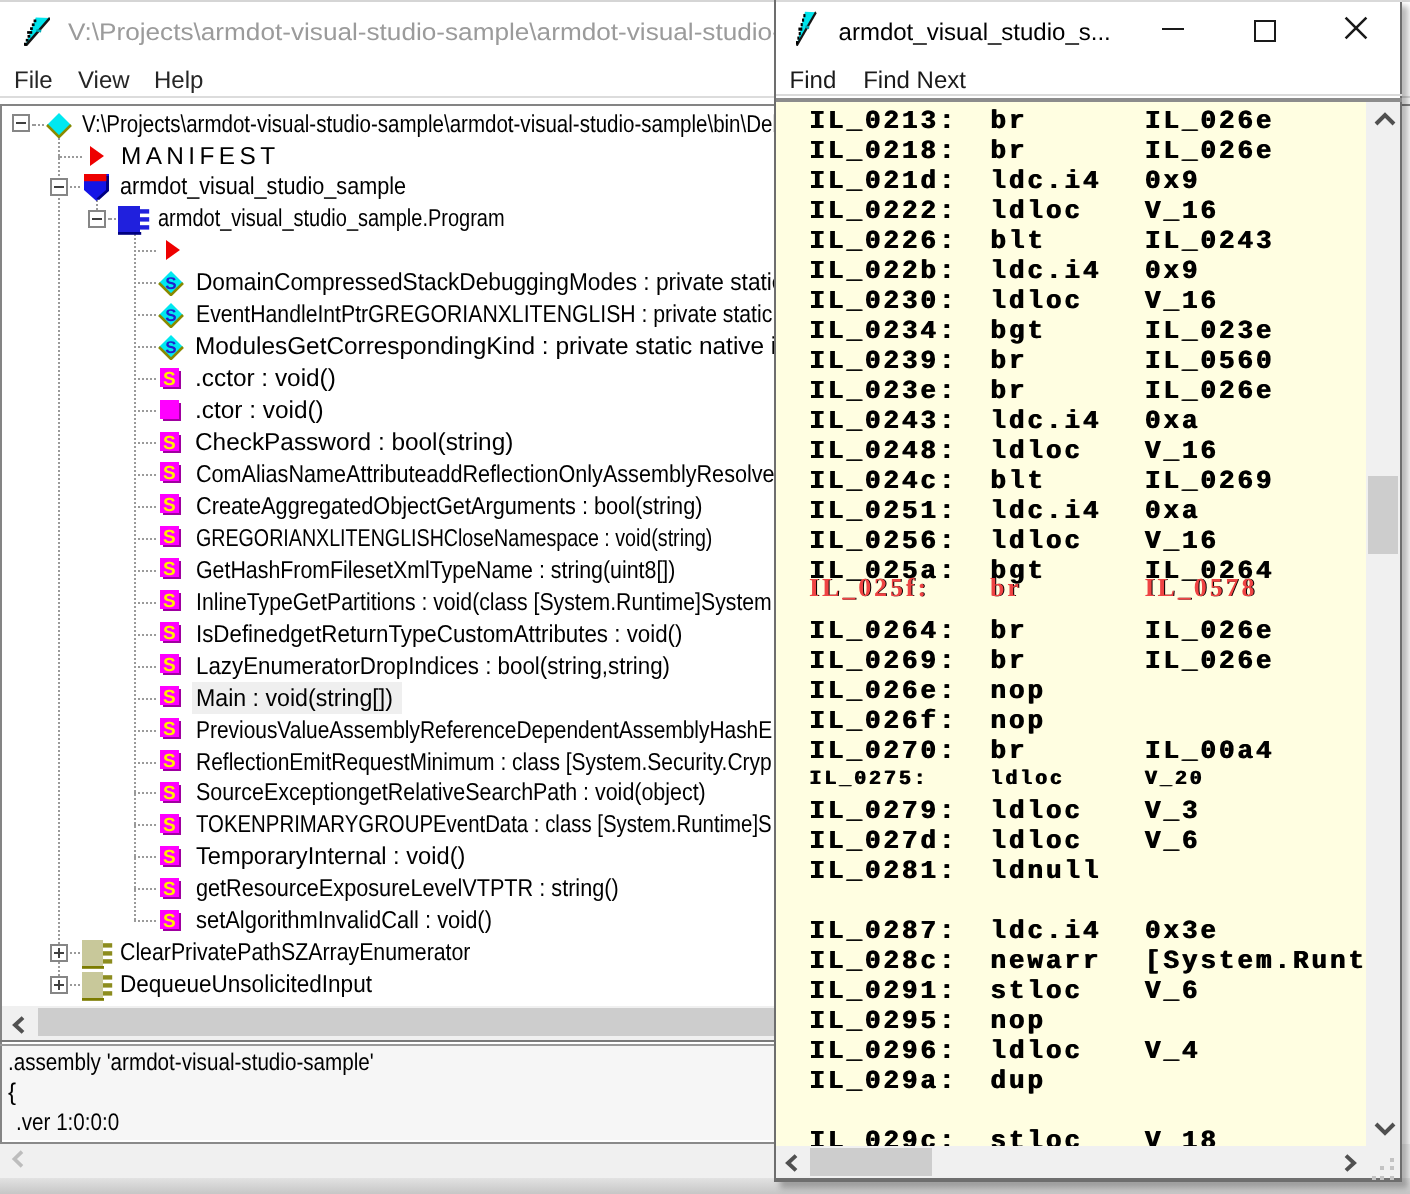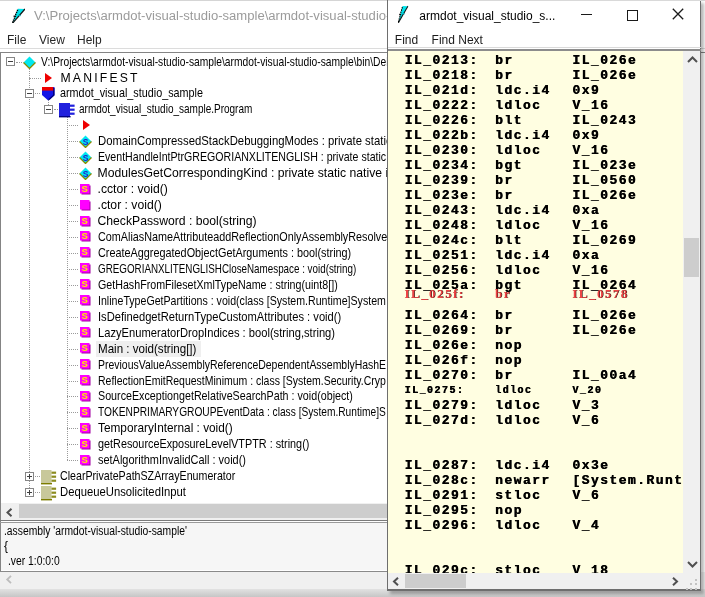--- a/index.html
+++ b/index.html
@@ -306,25 +306,27 @@
 <div class="abs" style="top:227.50px;left:0;width:295px;height:15px;font-family:'Liberation Mono',monospace;font-weight:bold;font-size:13px;line-height:15px;letter-spacing:1.45px;color:#000;white-space:pre;text-shadow:0.5px 0 0 #000"><span class="abs" style="left:16.5px">IL_025a:</span><span class="abs" style="left:107.0px">bgt</span><span class="abs" style="left:184.3px">IL_0264</span></div>
 <div class="abs" style="top:235px;left:0;width:295px;height:15px;font-family:Liberation Serif, serif;font-weight:bold;font-size:13px;line-height:15px;letter-spacing:1.45px;color:#ef4444;white-space:pre;text-shadow:0.5px 0 0 #000"><span class="abs" style="left:16.5px">IL_025f:</span><span class="abs" style="left:107.0px">br</span><span class="abs" style="left:184.3px">IL_0578</span></div>
 <div class="abs" style="top:257.50px;left:0;width:295px;height:15px;font-family:'Liberation Mono',monospace;font-weight:bold;font-size:13px;line-height:15px;letter-spacing:1.45px;color:#000;white-space:pre;text-shadow:0.5px 0 0 #000"><span class="abs" style="left:16.5px">IL_0264:</span><span class="abs" style="left:107.0px">br</span><span class="abs" style="left:184.3px">IL_026e</span></div>
 <div class="abs" style="top:272.50px;left:0;width:295px;height:15px;font-family:'Liberation Mono',monospace;font-weight:bold;font-size:13px;line-height:15px;letter-spacing:1.45px;color:#000;white-space:pre;text-shadow:0.5px 0 0 #000"><span class="abs" style="left:16.5px">IL_0269:</span><span class="abs" style="left:107.0px">br</span><span class="abs" style="left:184.3px">IL_026e</span></div>
 <div class="abs" style="top:287.50px;left:0;width:295px;height:15px;font-family:'Liberation Mono',monospace;font-weight:bold;font-size:13px;line-height:15px;letter-spacing:1.45px;color:#000;white-space:pre;text-shadow:0.5px 0 0 #000"><span class="abs" style="left:16.5px">IL_026e:</span><span class="abs" style="left:107.0px">nop</span></div>
 <div class="abs" style="top:302.50px;left:0;width:295px;height:15px;font-family:'Liberation Mono',monospace;font-weight:bold;font-size:13px;line-height:15px;letter-spacing:1.45px;color:#000;white-space:pre;text-shadow:0.5px 0 0 #000"><span class="abs" style="left:16.5px">IL_026f:</span><span class="abs" style="left:107.0px">nop</span></div>
 <div class="abs" style="top:317.50px;left:0;width:295px;height:15px;font-family:'Liberation Mono',monospace;font-weight:bold;font-size:13px;line-height:15px;letter-spacing:1.45px;color:#000;white-space:pre;text-shadow:0.5px 0 0 #000"><span class="abs" style="left:16.5px">IL_0270:</span><span class="abs" style="left:107.0px">br</span><span class="abs" style="left:184.3px">IL_00a4</span></div>
 <div class="abs" style="top:332.50px;left:0;width:295px;height:15px;font-family:'Liberation Mono',monospace;font-weight:bold;font-size:10px;line-height:15px;letter-spacing:1.45px;color:#000;white-space:pre;text-shadow:0.5px 0 0 #000"><span class="abs" style="left:16.5px">IL_0275:</span><span class="abs" style="left:107.0px">ldloc</span><span class="abs" style="left:184.3px">V_20</span></div>
 <div class="abs" style="top:347.50px;left:0;width:295px;height:15px;font-family:'Liberation Mono',monospace;font-weight:bold;font-size:13px;line-height:15px;letter-spacing:1.45px;color:#000;white-space:pre;text-shadow:0.5px 0 0 #000"><span class="abs" style="left:16.5px">IL_0279:</span><span class="abs" style="left:107.0px">ldloc</span><span class="abs" style="left:184.3px">V_3</span></div>
 <div class="abs" style="top:362.50px;left:0;width:325px;height:15px;font-family:'Liberation Mono',monospace;font-weight:bold;font-size:13px;line-height:15px;letter-spacing:1.45px;color:#000;white-space:pre;text-shadow:0.5px 0 0 #000"><span class="abs" style="left:16.5px">IL_027d:</span><span class="abs" style="left:107.0px">ldloc</span><span class="abs" style="left:184.3px">V_6</span></div>
+<div class="abs" style="top:377.50px;left:0;width:295px;height:15px;font-family:'Liberation Mono',monospace;font-weight:bold;font-size:13px;line-height:15px;letter-spacing:1.45px;color:#000;white-space:pre;text-shadow:0.5px 0 0 #000"><span class="abs" style="left:16.5px">IL_0281:</span><span class="abs" style="left:107.0px">ldnull</span></div>
 <div class="abs" style="top:407.50px;left:0;width:295px;height:15px;font-family:'Liberation Mono',monospace;font-weight:bold;font-size:13px;line-height:15px;letter-spacing:1.45px;color:#000;white-space:pre;text-shadow:0.5px 0 0 #000"><span class="abs" style="left:16.5px">IL_0287:</span><span class="abs" style="left:107.0px">ldc.i4</span><span class="abs" style="left:184.3px">0x3e</span></div>
 <div class="abs" style="top:422.50px;left:0;width:295px;height:15px;font-family:'Liberation Mono',monospace;font-weight:bold;font-size:13px;line-height:15px;letter-spacing:1.45px;color:#000;white-space:pre;text-shadow:0.5px 0 0 #000"><span class="abs" style="left:16.5px">IL_028c:</span><span class="abs" style="left:107.0px">newarr</span><span class="abs" style="left:184.3px">[System.Runtime]System.SByte</span></div>
 <div class="abs" style="top:437.50px;left:0;width:295px;height:15px;font-family:'Liberation Mono',monospace;font-weight:bold;font-size:13px;line-height:15px;letter-spacing:1.45px;color:#000;white-space:pre;text-shadow:0.5px 0 0 #000"><span class="abs" style="left:16.5px">IL_0291:</span><span class="abs" style="left:107.0px">stloc</span><span class="abs" style="left:184.3px">V_6</span></div>
 <div class="abs" style="top:452.50px;left:0;width:295px;height:15px;font-family:'Liberation Mono',monospace;font-weight:bold;font-size:13px;line-height:15px;letter-spacing:1.45px;color:#000;white-space:pre;text-shadow:0.5px 0 0 #000"><span class="abs" style="left:16.5px">IL_0295:</span><span class="abs" style="left:107.0px">nop</span></div>
 <div class="abs" style="top:467.50px;left:0;width:295px;height:15px;font-family:'Liberation Mono',monospace;font-weight:bold;font-size:13px;line-height:15px;letter-spacing:1.45px;color:#000;white-space:pre;text-shadow:0.5px 0 0 #000"><span class="abs" style="left:16.5px">IL_0296:</span><span class="abs" style="left:107.0px">ldloc</span><span class="abs" style="left:184.3px">V_4</span></div>
+<div class="abs" style="top:482.50px;left:0;width:295px;height:15px;font-family:'Liberation Mono',monospace;font-weight:bold;font-size:13px;line-height:15px;letter-spacing:1.45px;color:#000;white-space:pre;text-shadow:0.5px 0 0 #000"><span class="abs" style="left:16.5px">IL_029a:</span><span class="abs" style="left:107.0px">dup</span></div>
 <div class="abs" style="top:512.50px;left:0;width:295px;height:15px;font-family:'Liberation Mono',monospace;font-weight:bold;font-size:13px;line-height:15px;letter-spacing:1.45px;color:#000;white-space:pre;text-shadow:0.5px 0 0 #000"><span class="abs" style="left:16.5px">IL_029c:</span><span class="abs" style="left:107.0px">stloc</span><span class="abs" style="left:184.3px">V_18</span></div>
 </div>
 <div class="abs" style="left:295px;top:50.5px;width:17px;height:522.5px;background:#f0f0f0">
 <div class="abs" style="left:0.8px;top:187.5px;width:15px;height:39px;background:#cdcdcd"></div>
 <svg class="abs" style="left:3.5px;top:5.5px" width="11" height="8" viewBox="0 0 11 8">
         <path d="M1,6 L5.5,1.5 L10,6" fill="none" stroke="#505050" stroke-width="2"></path>
       </svg>
 <svg class="abs" style="left:3.5px;top:509px" width="11" height="8" viewBox="0 0 11 8">
         <path d="M1,2 L5.5,6.5 L10,2" fill="none" stroke="#505050" stroke-width="2"></path>
       </svg>

